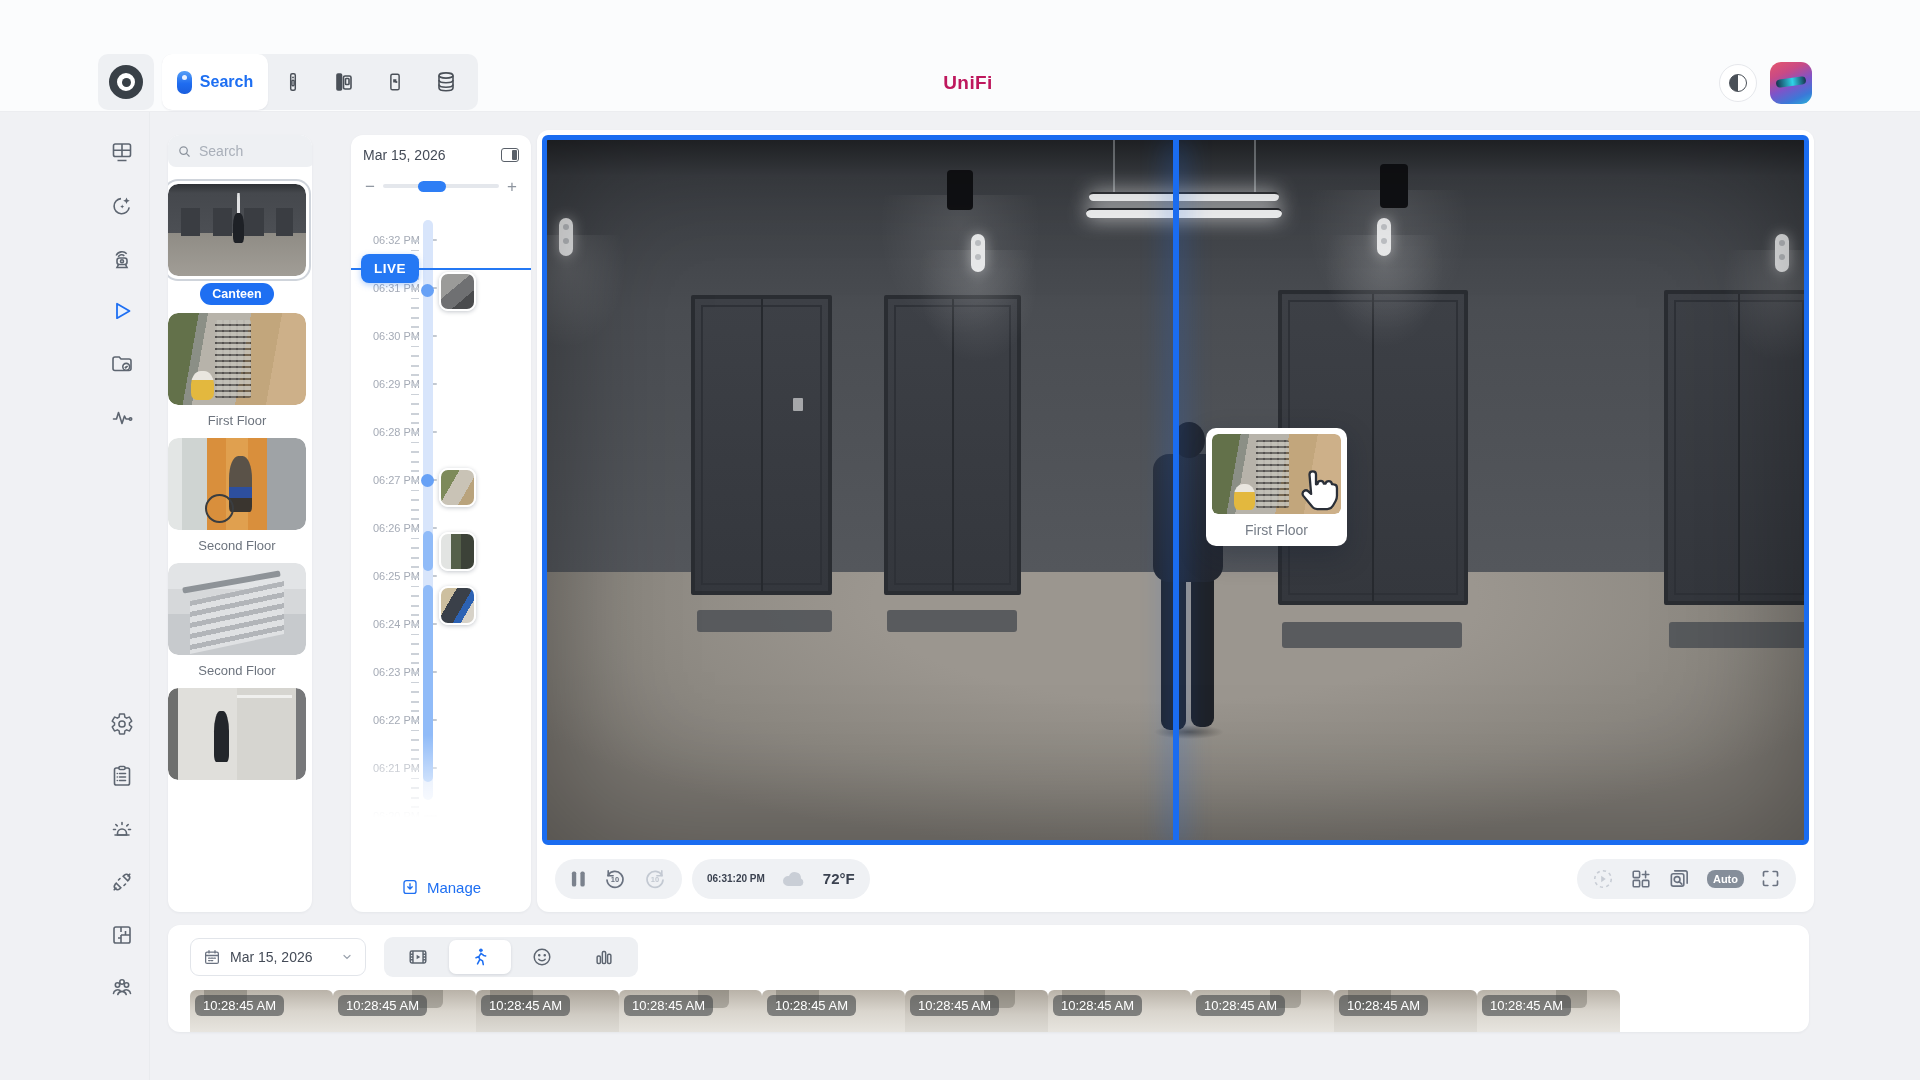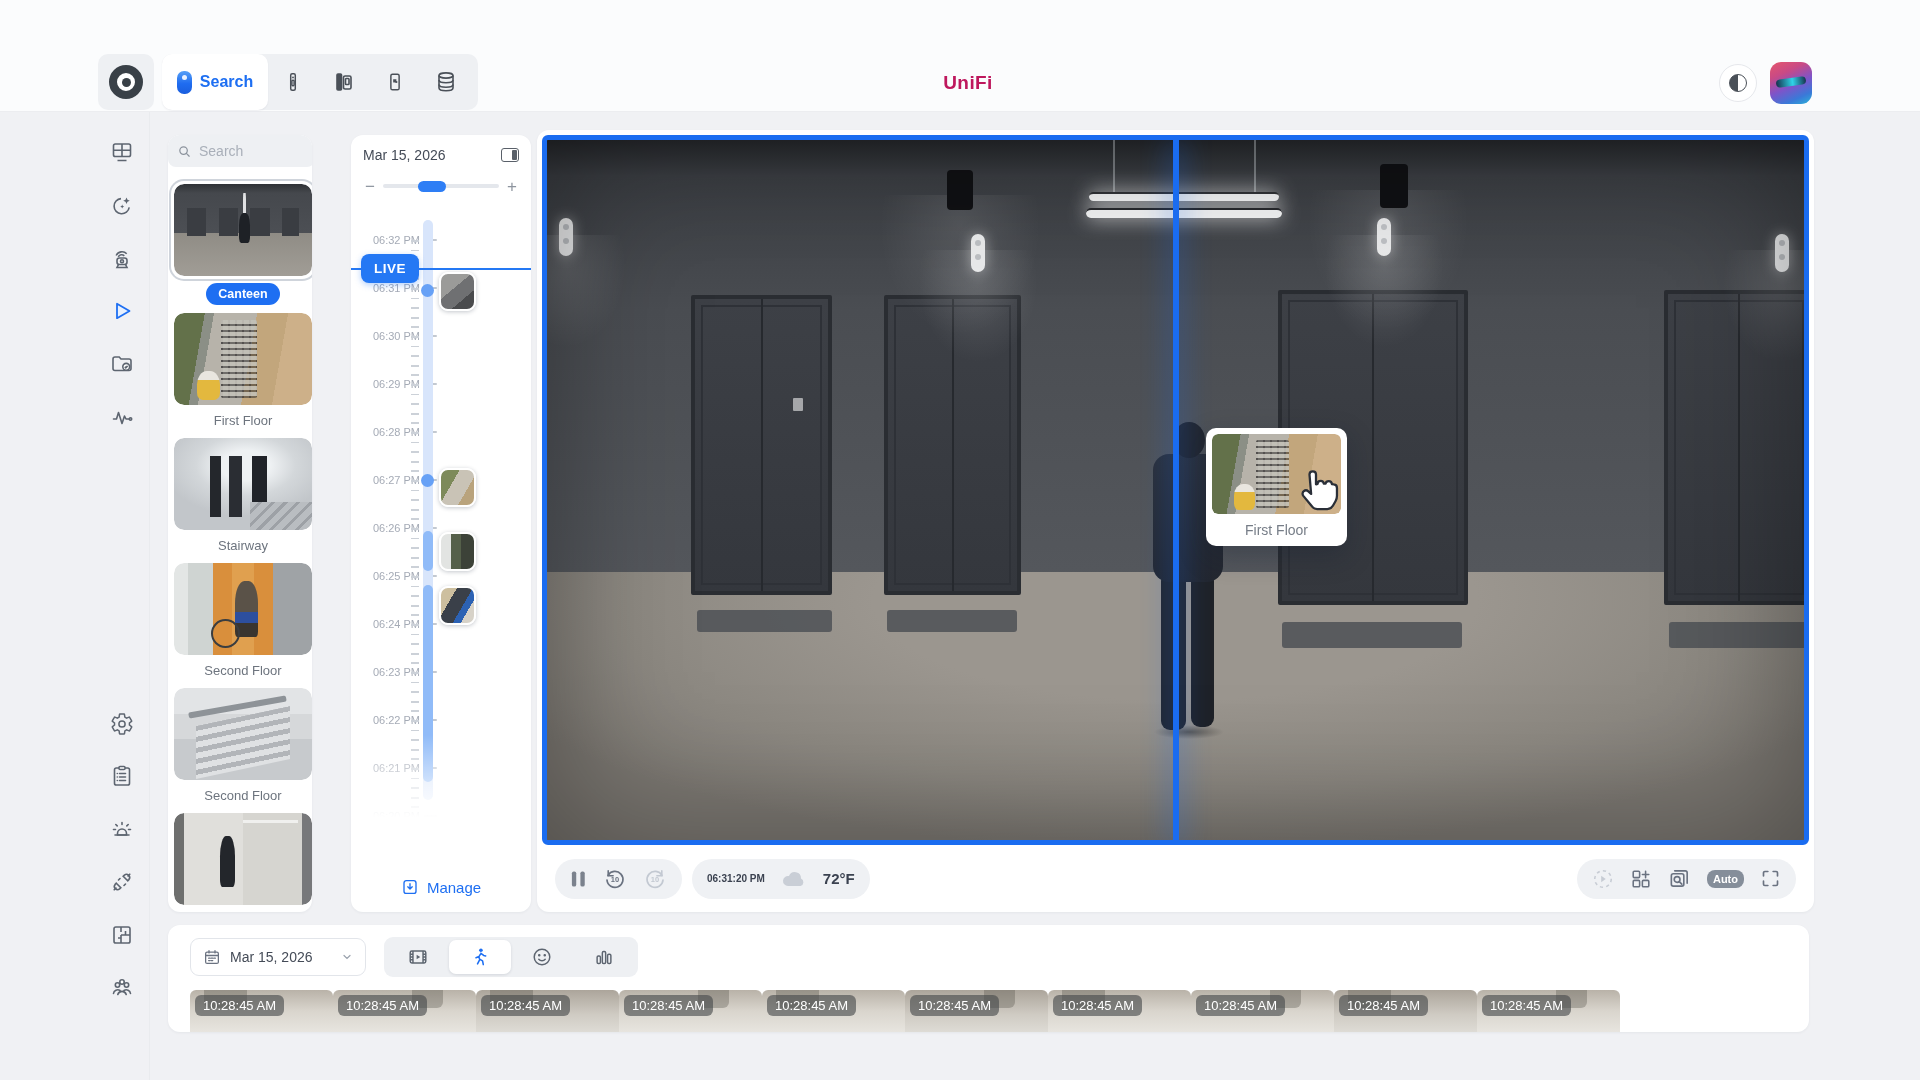--- a/index.html
+++ b/index.html
@@ -37,21 +37,21 @@
   .side-ic.active{color:#1e6ff2}
 
   
   .card{position:absolute;background:#fff;border-radius:12px;box-shadow:0 1px 3px rgba(25,35,55,.05)}
 
   
   .cam-panel{left:168px;top:135px;width:144px;height:777px;overflow:hidden}
   .searchbox{width:147px;height:32px;background:#eef0f3;border-radius:8px;display:flex;align-items:center;padding:0 9px;gap:7px}
   .searchbox input{border:0;outline:0;background:transparent;width:100px;font-size:14px;color:#444b57;font-family:"Liberation Sans",sans-serif}
   .searchbox input::placeholder{color:#a9afb9}
-  .cam-list{margin-top:17px;display:flex;flex-direction:column;gap:8px;align-items:flex-end}
+  .cam-list{margin-top:17px;display:flex;flex-direction:column;gap:8px;align-items:flex-start}
   .cam-item{width:138px;cursor:pointer}
   .thumb{width:138px;height:92px;border-radius:10px;position:relative;overflow:hidden}
   .thumb.selected{box-shadow:0 0 0 3px #fff,0 0 0 5px #cfd4db}
   .cam-label{display:block;margin:7px auto 0;text-align:center;font-size:13px;color:#6d747e;width:fit-content;line-height:18px}
   .cam-label.pill{background:#1e6ff2;color:#fff;font-weight:700;font-size:12.5px;border-radius:999px;padding:2px 12px}
 
   
   .scene{position:absolute;inset:0;border-radius:inherit;overflow:hidden}
   .s-canteen{background:linear-gradient(180deg,#2e3135 0%,#45484d 10%,#4c4f54 53%,#8f8c85 53%,#a19d96 100%)}
   .s-canteen::before{content:"";position:absolute;left:6%;top:26%;width:88%;height:30%;background:linear-gradient(90deg,transparent 0 4%,#3a3d42 4% 20%,transparent 20% 30%,#3a3d42 30% 46%,transparent 46% 56%,#3a3d42 56% 72%,transparent 72% 82%,#3a3d42 82% 96%,transparent 96%)}
@@ -309,26 +309,20 @@
     <span class="cam-label pill">Canteen</span>
   </div>
       <div class="cam-item">
     <div class="thumb">
           <div class="scene s-first-floor"></div>
         </div>
     <span class="cam-label">First Floor</span>
   </div>
       <div class="cam-item">
     <div class="thumb">
-          <div class="scene s-stairway"></div>
-        </div>
-    <span class="cam-label">Stairway</span>
-  </div>
-      <div class="cam-item">
-    <div class="thumb">
           <div class="scene s-sf-bike"></div>
         </div>
     <span class="cam-label">Second Floor</span>
   </div>
       <div class="cam-item">
     <div class="thumb">
           <div class="scene s-sf-stairs"></div>
         </div>
     <span class="cam-label">Second Floor</span>
   </div>

